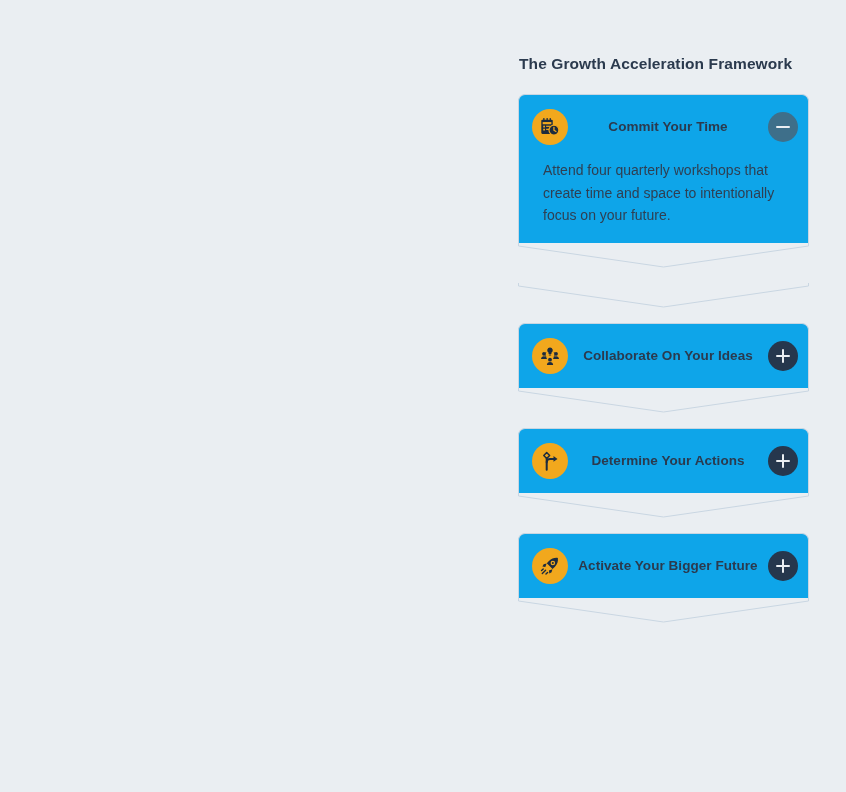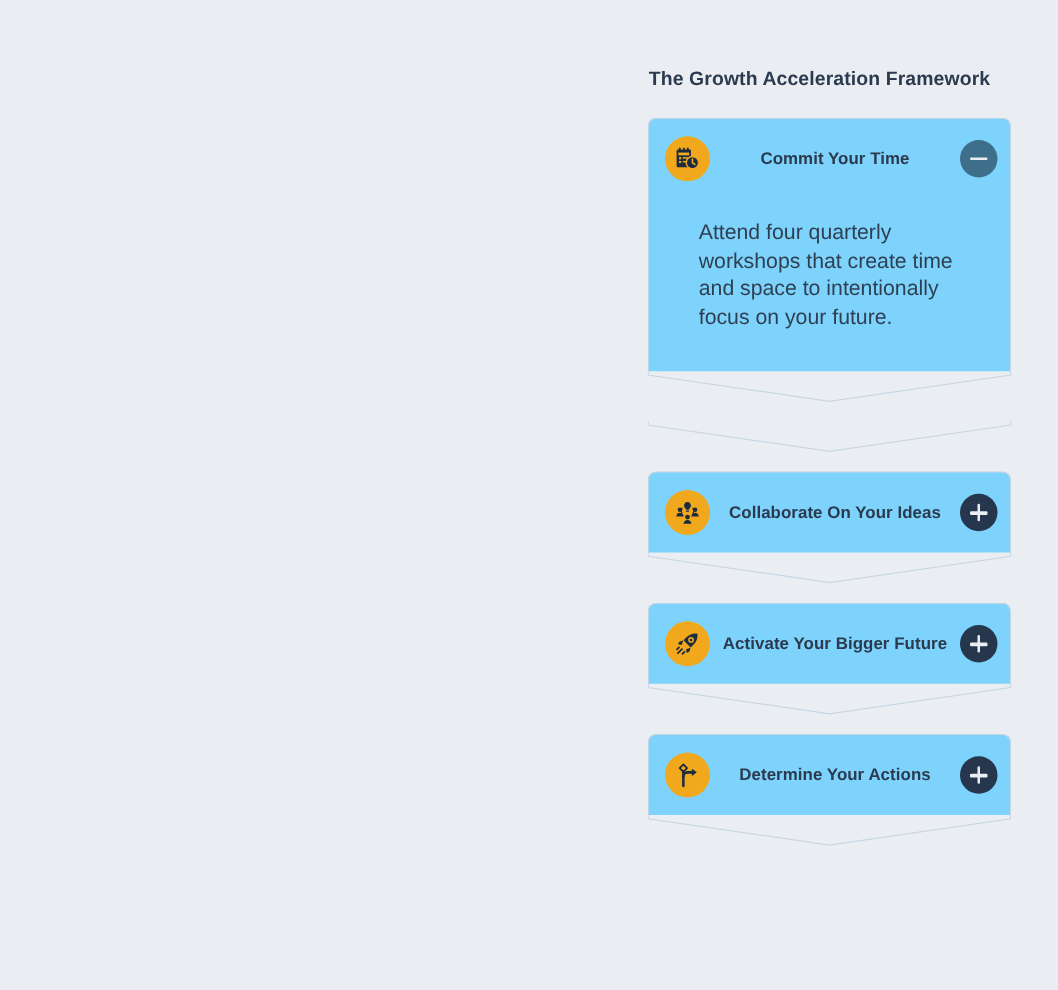--- a/index.html
+++ b/index.html
@@ -40,21 +40,21 @@
   }
   .acc-item {
     position: relative;
     margin-bottom: 14px;
   }
   .acc-card {
     position: relative;
     border: 1px solid #c9d6e2;
     border-bottom: none;
     border-radius: 7px 7px 0 0;
-    background: #7dd3fc;
+    background: #0ea5e9;
     box-sizing: border-box;
   }
   .acc-header {
     position: relative;
     display: flex;
     align-items: center;
     min-height: 64px;
     padding: 7px 10px 7px 13px;
     box-sizing: border-box;
     cursor: pointer;
@@ -111,22 +111,22 @@
   .acc-toggle .bar-v {
     left: 13.9px;
     top: 8px;
     width: 2.2px;
     height: 14px;
   }
   .acc-body {
     padding: 0 18px 16px 24px;
   }
   .acc-body p {
-    margin: 16px;
-    font-size: 17px;
+    margin: 0;
+    font-size: 14px;
     line-height: 22.6px;
     color: #2f3f52;
   }
   .acc-body p.quote {
     margin-top: 22px;
     font-style: italic;
   }
   .acc-chevron {
     display: block;
     width: 100%;
@@ -219,20 +219,45 @@
             <path d="M0.5 0 L0.5 3 L145.5 24 L290.5 3 L290.5 0" fill="#eaeef2" stroke="#c9d6e2" stroke-width="1"></path>
           </svg>
         </span>
       </div>
 
       <div class="acc-item">
         <div class="acc-card">
           <div class="acc-header">
             <span class="acc-icon-circle">
               <svg width="22" height="22" viewBox="0 0 24 24" fill="none">
+                <path d="M8.4 21.5V9.2" stroke="#1d2b3e" stroke-width="2.2" stroke-linecap="round"></path>
+                <path d="M8.4 9.2L5.2 6 8.4 2.8 11.6 6z" fill="none" stroke="#1d2b3e" stroke-width="1.6" stroke-linejoin="round"></path>
+                <path d="M8.4 13.3c0-2 1.6-3.6 3.6-3.6h4.6" stroke="#1d2b3e" stroke-width="2.2" fill="none" stroke-linecap="round"></path>
+                <path d="M15.8 6.6l4.4 3.1-4.4 3.1z" fill="#1d2b3e"></path>
+              </svg>
+            </span>
+            <span class="acc-title">Determine Your Actions</span>
+            <button class="acc-toggle" aria-label="expand">
+              <span class="bar-h"></span>
+              <span class="bar-v"></span>
+            </button>
+          </div>
+        </div>
+        <span class="acc-chevron">
+          <svg viewBox="0 0 291 26" preserveAspectRatio="none">
+            <path d="M0.5 0 L0.5 3 L145.5 24 L290.5 3 L290.5 0" fill="#eaeef2" stroke="#c9d6e2" stroke-width="1"></path>
+          </svg>
+        </span>
+      </div>
+
+      <div class="acc-item">
+        <div class="acc-card">
+          <div class="acc-header">
+            <span class="acc-icon-circle">
+              <svg width="22" height="22" viewBox="0 0 24 24" fill="none">
                 <path d="M20.6 3.2c-3.6-0.5-7 0.7-9.5 3.2l-2.6 2.6 6.3 6.3 2.6-2.6c2.5-2.5 3.7-5.9 3.2-9.5z" fill="#1d2b3e"></path>
                 <circle cx="15.1" cy="8.7" r="2.5" fill="#f2a81d"></circle>
                 <circle cx="15.1" cy="8.7" r="1.1" fill="#1d2b3e"></circle>
                 <path d="M8.3 9.2L5.1 10.1l-1.4 2.4 3.2 0.5z" fill="#1d2b3e"></path>
                 <path d="M14.6 15.5l-0.9 3.2-2.4 1.4-0.5-3.2z" fill="#1d2b3e"></path>
                 <path d="M7.2 16.6l-3.6 3.6M4.6 15.2l-1.8 1.8M9.4 19l-1.8 1.8" stroke="#1d2b3e" stroke-width="1.5" stroke-linecap="round"></path>
               </svg>
             </span>
             <span class="acc-title">Activate Your Bigger Future</span>
             <button class="acc-toggle" aria-label="expand">
@@ -241,40 +266,15 @@
             </button>
           </div>
         </div>
         <span class="acc-chevron">
           <svg viewBox="0 0 291 26" preserveAspectRatio="none">
             <path d="M0.5 0 L0.5 3 L145.5 24 L290.5 3 L290.5 0" fill="#eaeef2" stroke="#c9d6e2" stroke-width="1"></path>
           </svg>
         </span>
       </div>
 
-      <div class="acc-item">
-        <div class="acc-card">
-          <div class="acc-header">
-            <span class="acc-icon-circle">
-              <svg width="22" height="22" viewBox="0 0 24 24" fill="none">
-                <path d="M8.4 21.5V9.2" stroke="#1d2b3e" stroke-width="2.2" stroke-linecap="round"></path>
-                <path d="M8.4 9.2L5.2 6 8.4 2.8 11.6 6z" fill="none" stroke="#1d2b3e" stroke-width="1.6" stroke-linejoin="round"></path>
-                <path d="M8.4 13.3c0-2 1.6-3.6 3.6-3.6h4.6" stroke="#1d2b3e" stroke-width="2.2" fill="none" stroke-linecap="round"></path>
-                <path d="M15.8 6.6l4.4 3.1-4.4 3.1z" fill="#1d2b3e"></path>
-              </svg>
-            </span>
-            <span class="acc-title">Determine Your Actions</span>
-            <button class="acc-toggle" aria-label="expand">
-              <span class="bar-h"></span>
-              <span class="bar-v"></span>
-            </button>
-          </div>
-        </div>
-        <span class="acc-chevron">
-          <svg viewBox="0 0 291 26" preserveAspectRatio="none">
-            <path d="M0.5 0 L0.5 3 L145.5 24 L290.5 3 L290.5 0" fill="#eaeef2" stroke="#c9d6e2" stroke-width="1"></path>
-          </svg>
-        </span>
-      </div>
-
     </div>
   </div>
 </div>
 
 </body></html>

